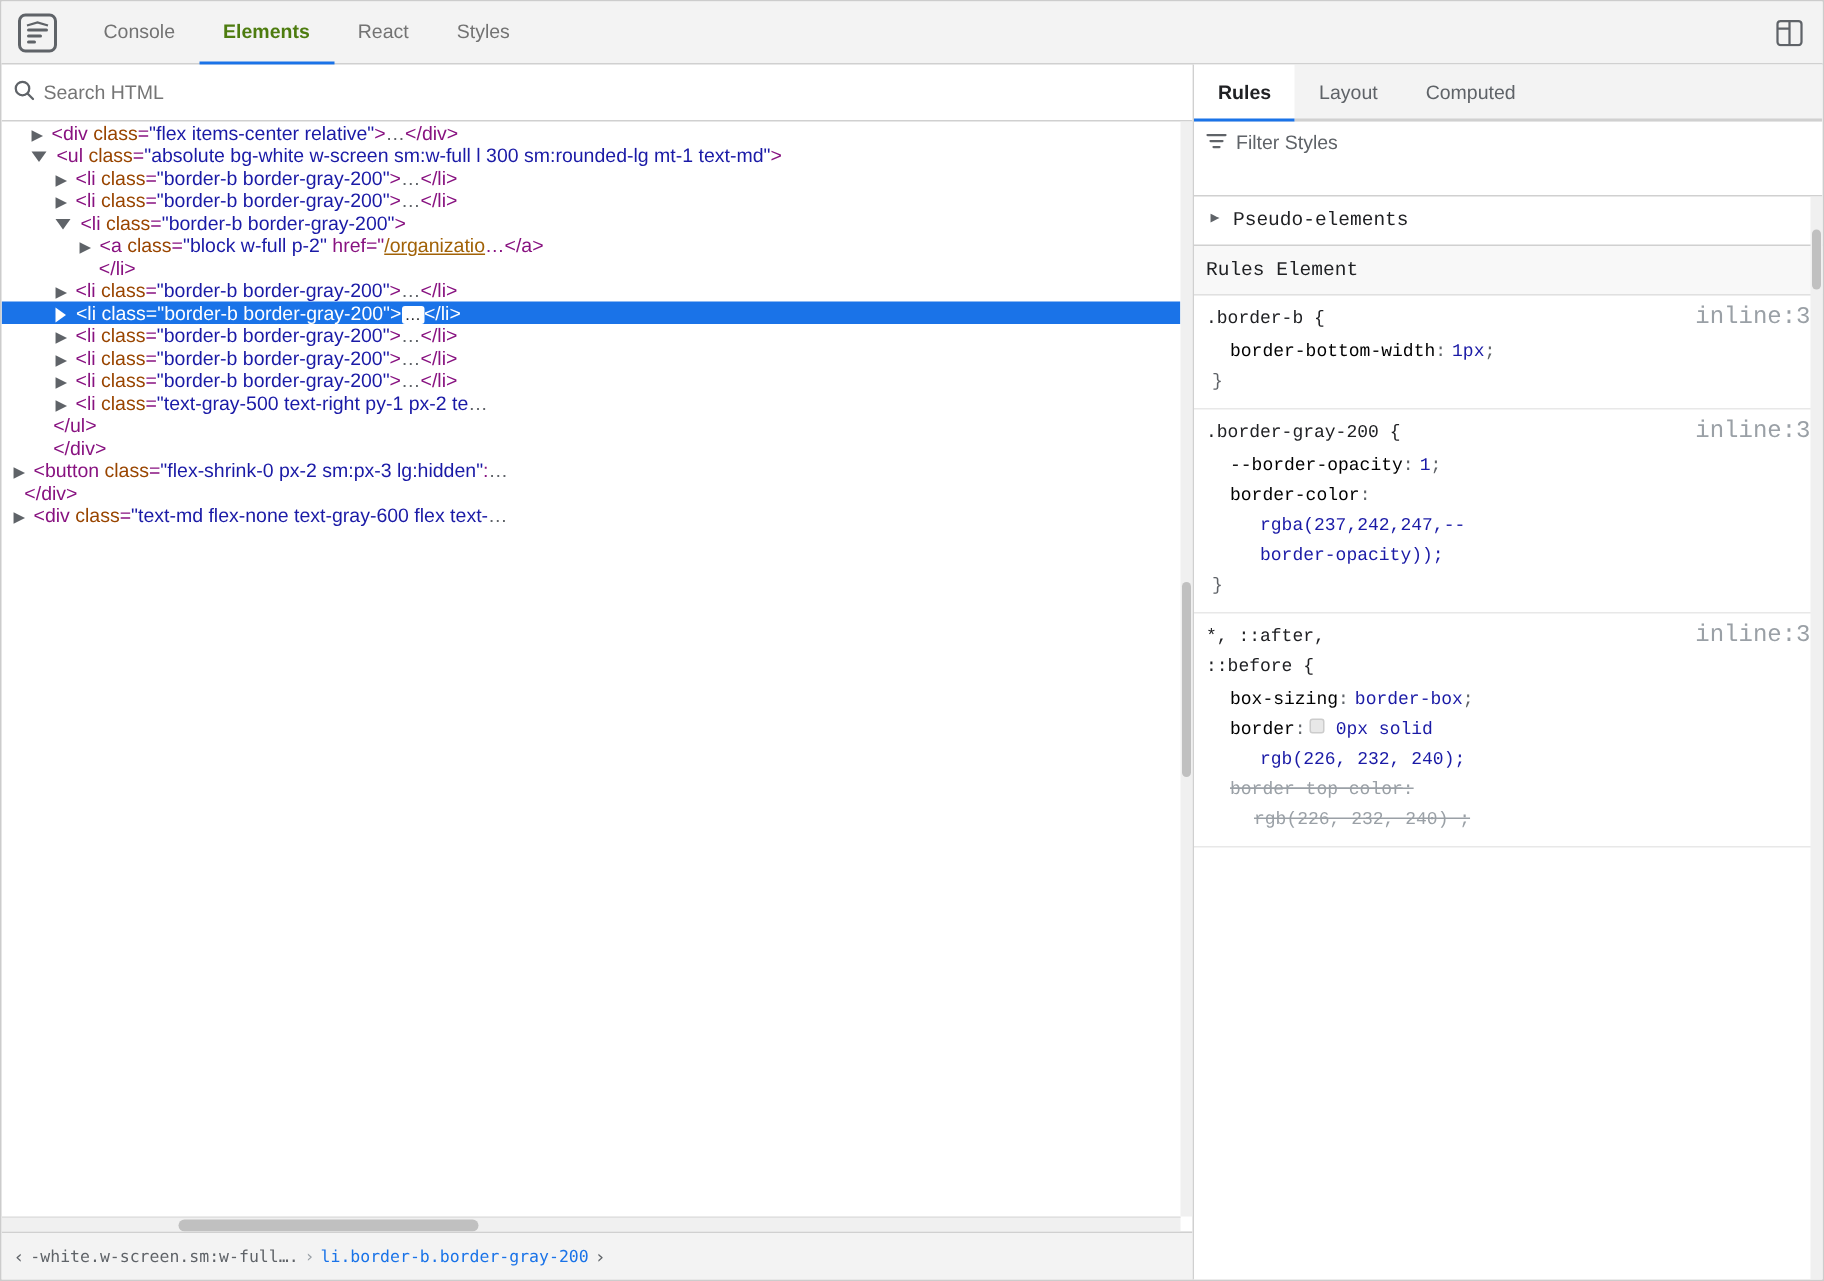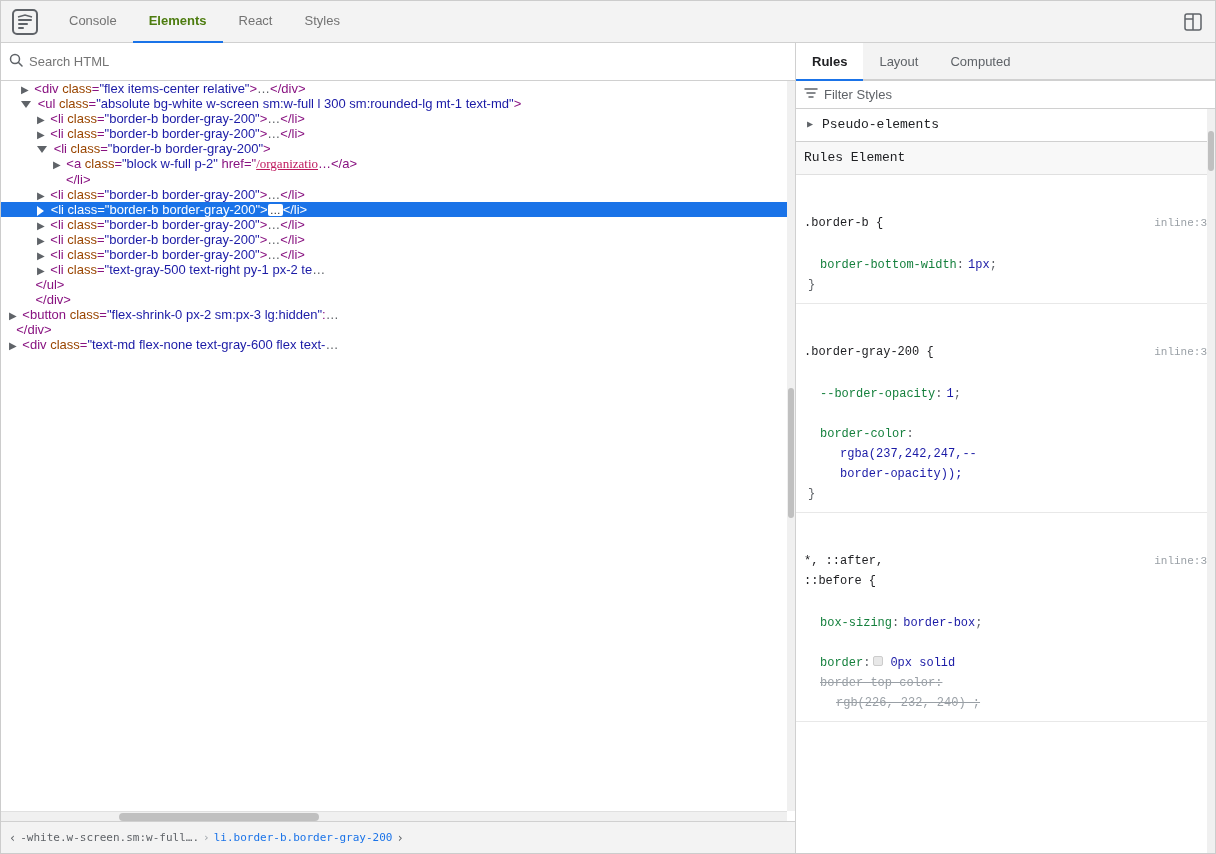--- a/index.html
+++ b/index.html
@@ -134,21 +134,21 @@
       color: white;
     }
 
     .indent-1 { padding-left: 20px; }
     .indent-2 { padding-left: 36px; }
     .indent-3 { padding-left: 52px; }
 
     .tag { color: #881280; }
     .attr-name { color: #994500; }
     .attr-value { color: #1a1aa6; }
-    .link { color: #be185d; text-decoration: underline; font-family: Liberation Serif, serif; }
+    .link { color: #a16207; text-decoration: underline; }
     .ellipsis { color: #5f6368; }
 
     
     .breadcrumb-bar {
       height: 32px;
       background: #f3f3f3;
       border-top: 1px solid #d0d0d0;
       display: flex;
       align-items: center;
       padding: 0 8px;
@@ -210,24 +210,24 @@
     .styles-tab.active {
       color: #202124;
       font-weight: 600;
       border-bottom: 2px solid #1a73e8;
       background: #fff;
     }
 
     
     .filter-bar {
       display: flex;
-      align-items: center;
+      align-items: flex-start;
       padding: 6px 8px;
       border-bottom: 1px solid #d0d0d0;
-      height: 28px;
+      height: 50px;
       flex-shrink: 0;
     }
 
     .filter-icon {
       color: #5f6368;
       margin-right: 6px;
       font-size: 14px;
     }
 
     .filter-text {
@@ -290,33 +290,31 @@
       margin-bottom: 2px;
     }
 
     .selector-name {
       color: #202124;
       font-size: 12px;
     }
 
     .rule-source {
       color: #9aa0a6;
-      font-size: 11px;
-      margin-top: 34px;
+      font-size: 16px;
     }
 
     .css-prop {
       padding-left: 16px;
       display: flex;
       align-items: baseline;
     }
 
     .css-prop-name {
-      color: #15803d;
-      margin-top: 20px;
+      color: #000000;
     }
 
     .css-colon {
       color: #5f6368;
     }
 
     .css-prop-value {
       color: #1a1aa6;
       margin-left: 4px;
     }
@@ -604,20 +602,23 @@
             <span class="css-colon">:</span>
             <span class="css-prop-value"> border-box</span>
             <span class="css-semi">;</span>
           </div>
           <div class="css-prop">
             <span class="css-prop-name">border</span>
             <span class="css-colon">:</span>
             <span style="display:inline-block;width:10px;height:10px;border:1px solid #ccc;border-radius:2px;margin:0 3px;vertical-align:middle;background:#e8e8e8;"></span>
             <span class="css-prop-value">0px solid</span>
           </div>
+          <div style="padding-left:32px;">
+            <span class="css-prop-value">rgb(226, 232, 240);</span>
+          </div>
           <div class="css-prop strikethrough">
             <span style="text-decoration:line-through;color:#9aa0a6;">border top color</span>
             <span style="color:#9aa0a6;">:</span>
           </div>
           <div style="padding-left:32px;">
             <span style="text-decoration:line-through;color:#9aa0a6;">rgb(226, 232, 240) ;</span>
           </div>
         </div>
 
         <div style="position:absolute;right:0;top:0;width:8px;height:100%;background:#f0f0f0;">

